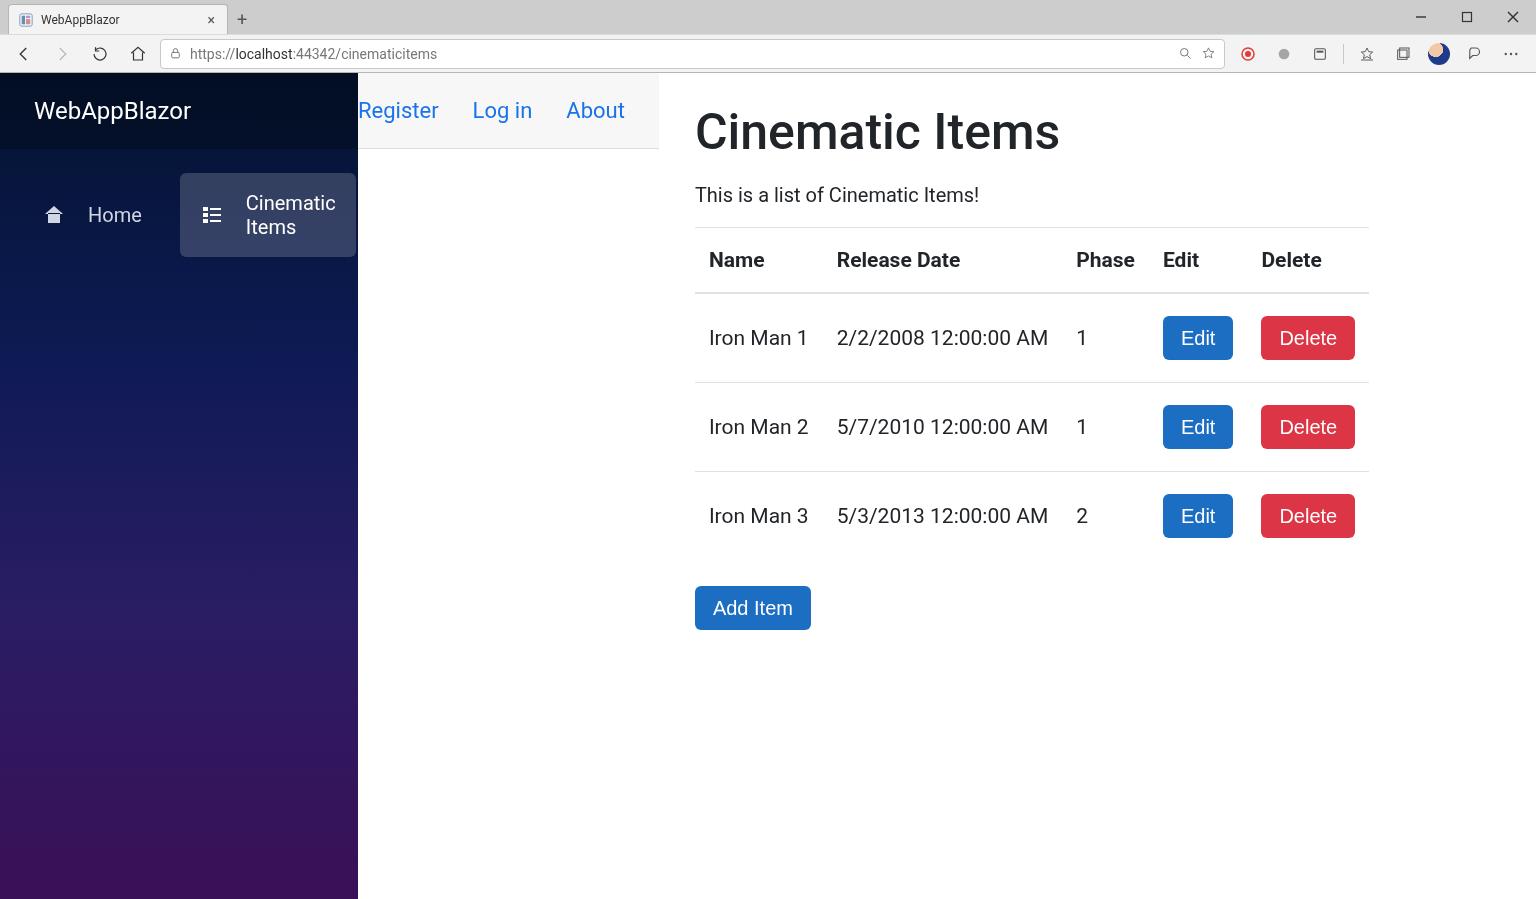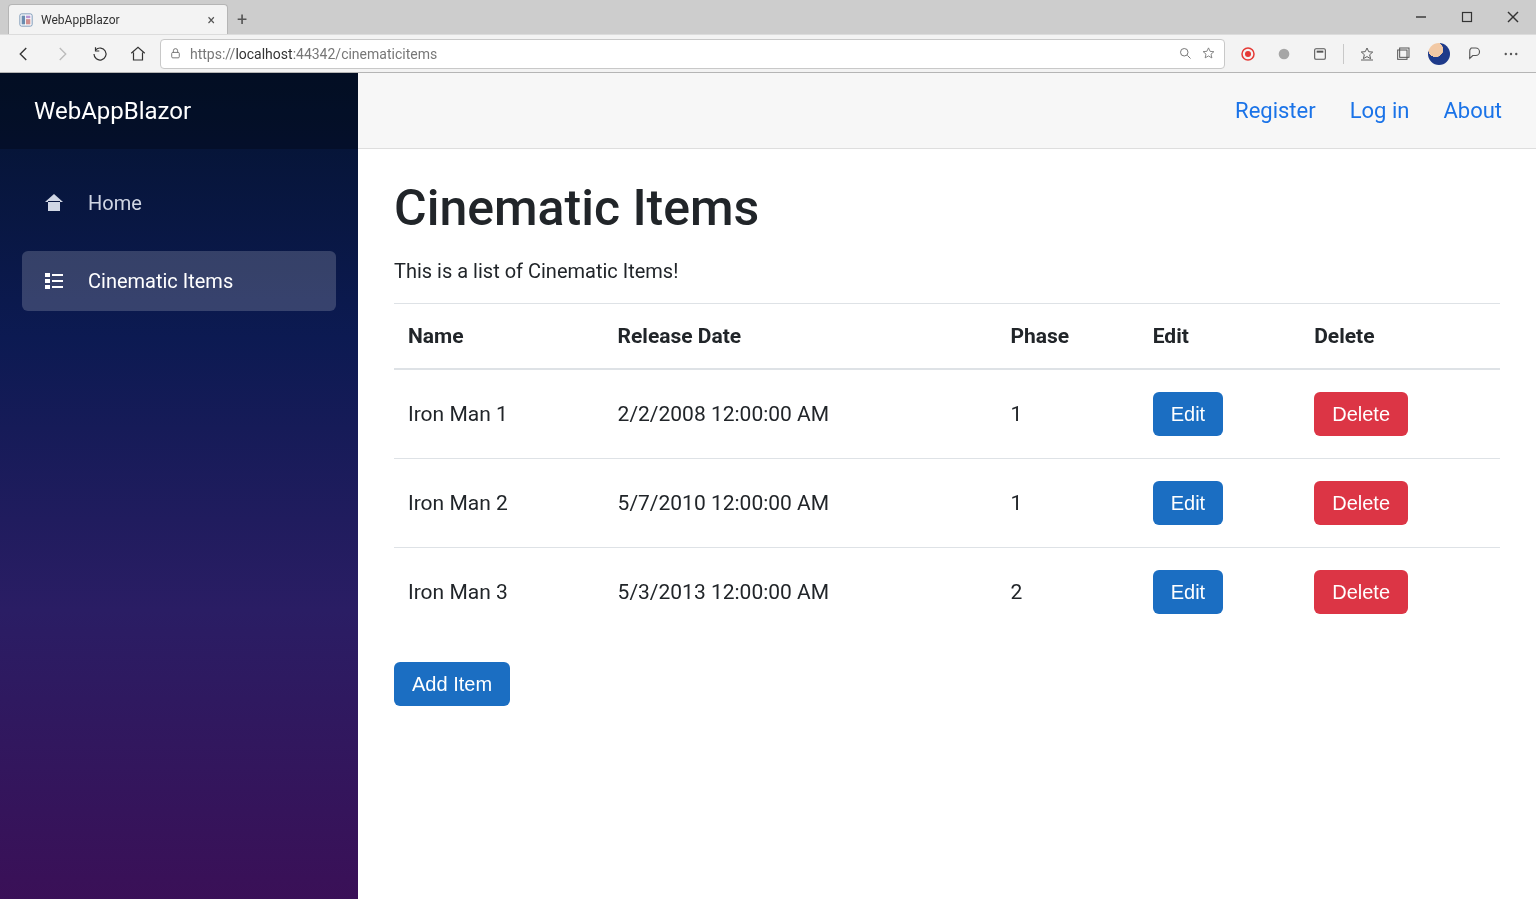--- a/index.html
+++ b/index.html
@@ -122,41 +122,41 @@
     .brand {
       height:76px;
       display:flex;align-items:center;
       padding-left:34px;
       font-size:24px;
       font-weight:400;
       background: rgba(0,0,0,0.25);
     }
     .nav-list {
       padding: 24px 22px;
-      display:flex;flex-direction:column;gap:18px;
+      display:flex;flex-direction:row;gap:18px;
     }
     .nav-item {
       display:flex;align-items:center;gap:22px;
       padding:18px 20px;
       border-radius:6px;
       color:#d0d6e4;
       font-size:20px;
       cursor:pointer;
     }
     .nav-item.active {
       background: rgba(255,255,255,0.18);
       color:#fff;
     }
     .nav-item .icon {
       width:24px;height:24px;display:flex;align-items:center;justify-content:center;
       flex:0 0 24px;
     }
 
     
-    .content-wrap { flex:1; display:flex; flex-direction:column; }
+    .content-wrap { flex:1; display:flex; flex-direction:row; }
     .topbar {
       height:76px;
       background:#f7f7f7;
       border-bottom:1px solid #dedede;
       display:flex;align-items:center;justify-content:flex-end;
       padding-right:34px;
       gap:34px;
     }
     .topbar a {
       color:#1a73e8;font-size:22px;text-decoration:none;cursor:pointer;

